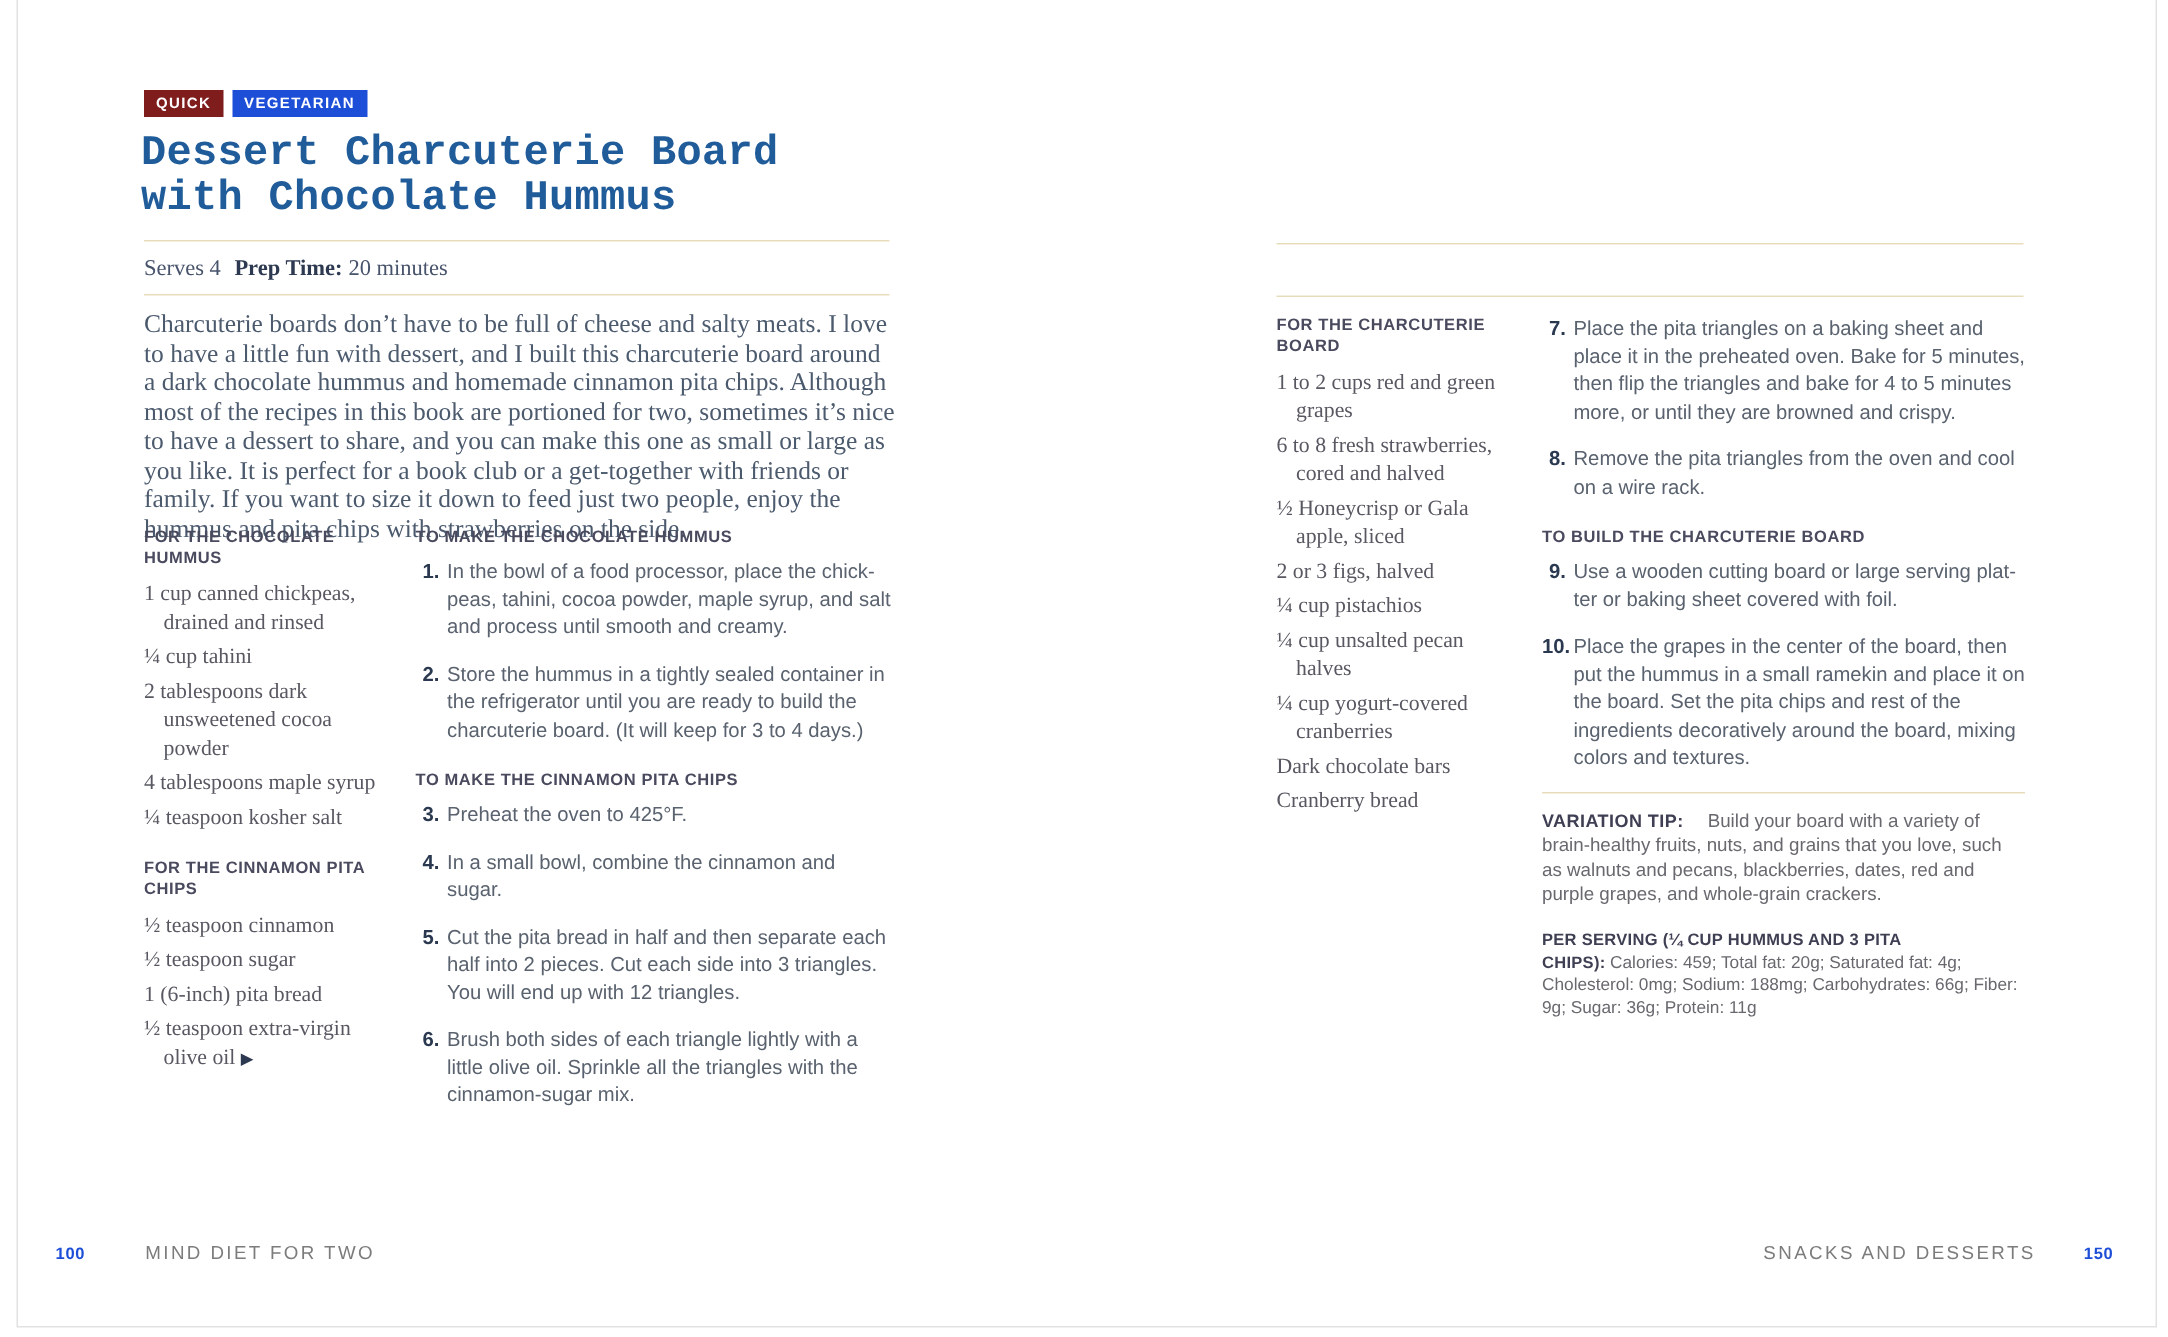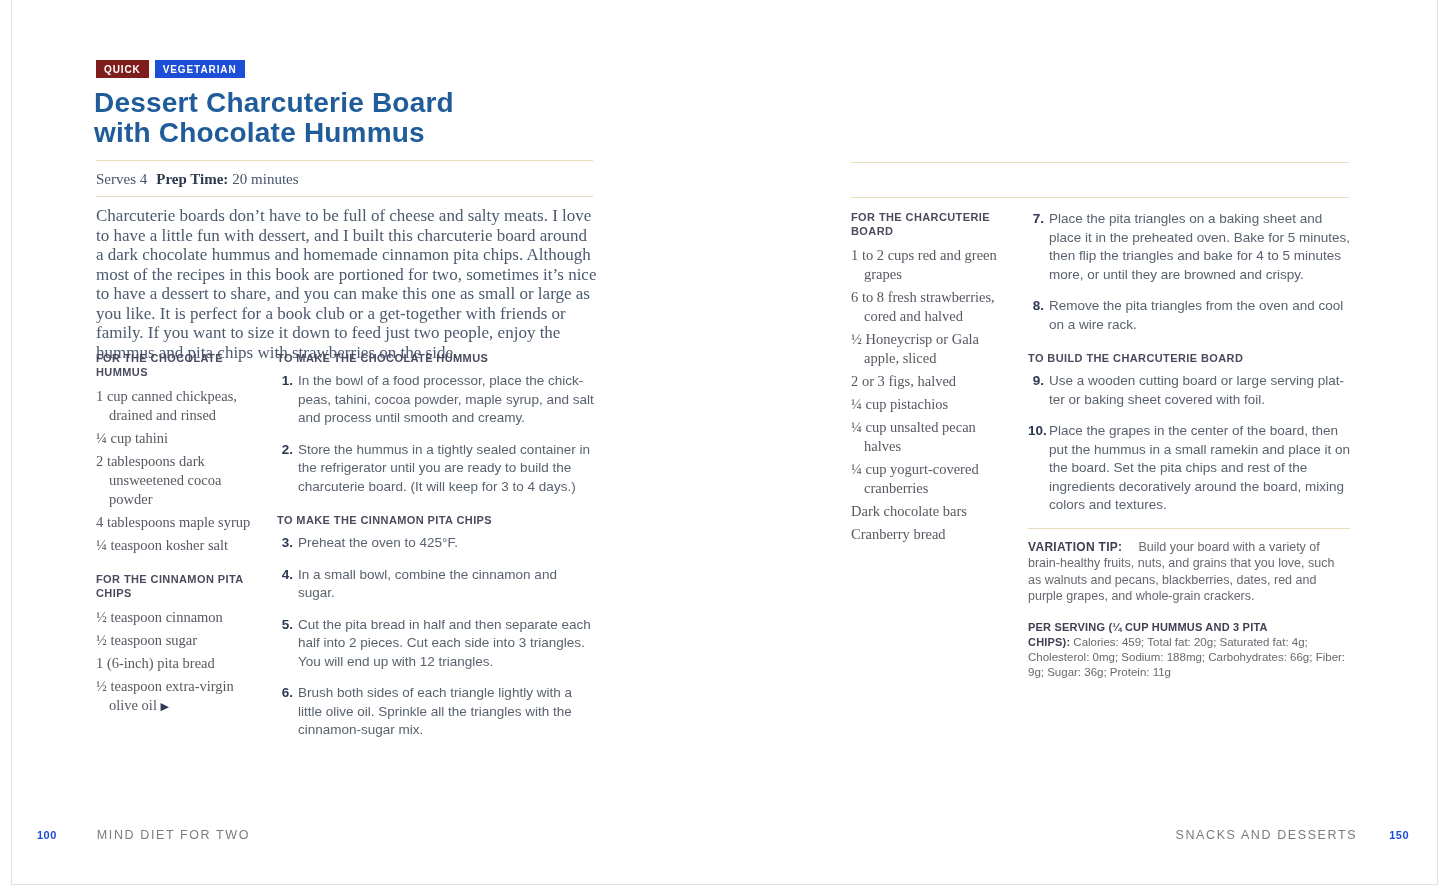--- a/index.html
+++ b/index.html
@@ -11,21 +11,21 @@
   .frame{position:absolute;left:11px;top:-2px;right:7px;bottom:6px;border:1px solid #e2e2e2;pointer-events:none;}
 
   
   .badges{position:absolute;left:96px;top:60px;display:flex;gap:6px;}
   .badge{color:#fff;font-size:10px;font-weight:bold;letter-spacing:.9px;padding:4px 8px 3px;line-height:11px;}
   .badge-quick{background:#7f1d1d;}
   .badge-veg{background:#1d4ed8;}
 
   
   .title{position:absolute;left:94px;top:88px;margin:0;
-    font-family:Liberation Sans, sans-serif;font-weight:700;
+    font-family:Liberation Mono, monospace;font-weight:700;
     color:#1f5c99;font-size:28px;line-height:30px;letter-spacing:.2px;}
 
   
   .rule{position:absolute;height:1px;background:#e7ddbb;}
   #rule-l1{left:96px;top:160px;width:497px;}
   #rule-l2{left:96px;top:196px;width:497px;}
   #rule-r1{left:851px;top:162px;width:498px;}
   #rule-r2{left:851px;top:197px;width:498px;}
 
   

